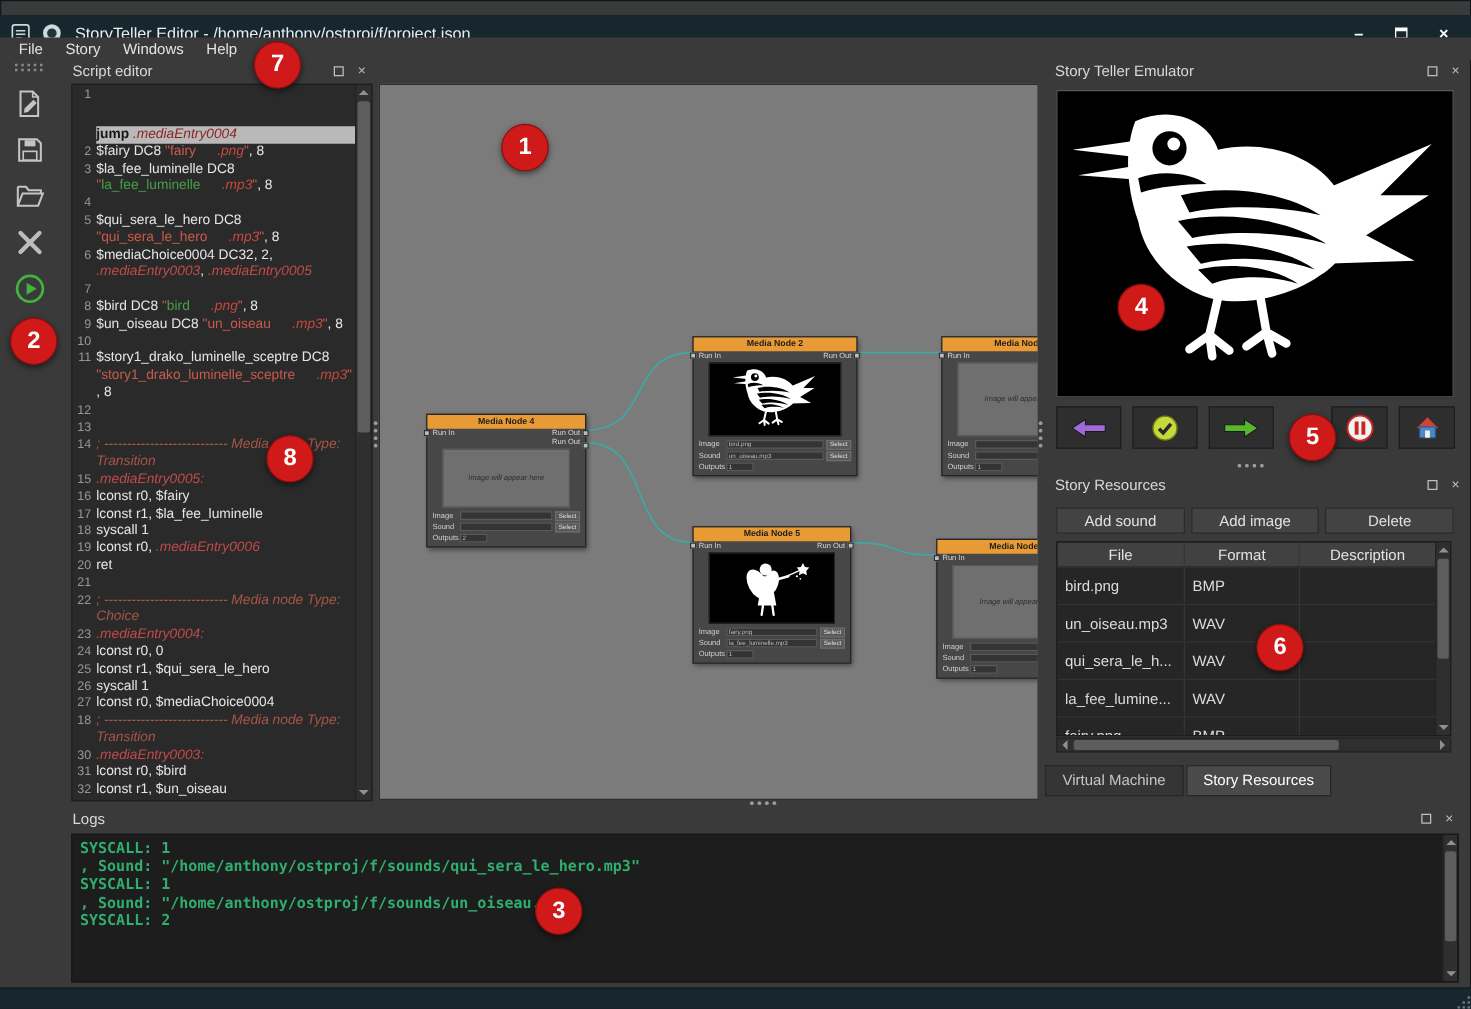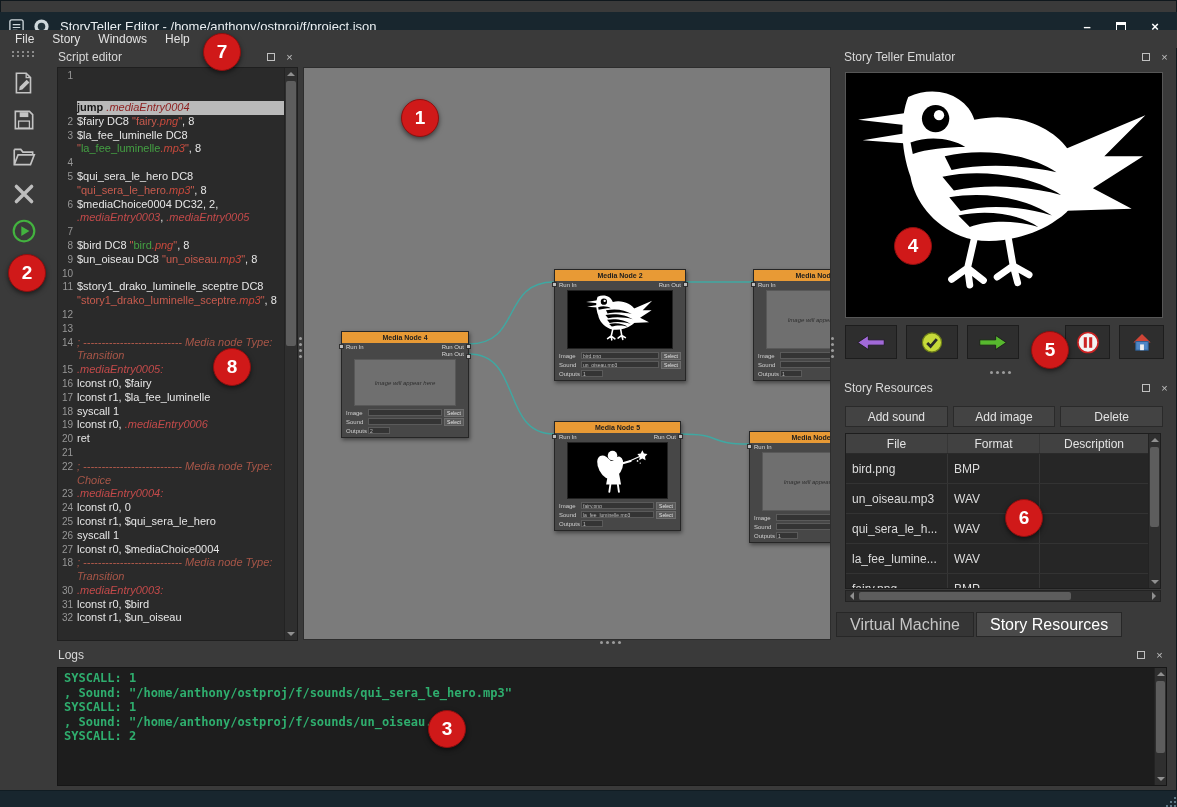--- a/index.html
+++ b/index.html
@@ -47,21 +47,21 @@
   #code { flex:1; overflow:hidden; font-size:11px; line-height:13.8px; padding-top:1px; }
   .code-line { display:flex; min-height:13.8px; }
   .gutter { width:19px; flex:none; text-align:right; padding-right:4px; color:#979797; font-size:10px; }
   .code-text { flex:1; color:#e6e6e6; overflow-wrap:break-word; min-height:13.8px; padding-right:2px; min-width:0; }
   .code-line.hl .code-text { background:#b9b9b9; color:#151515;margin-top:32px; }
   .seg-kw { font-weight:bold; }
   .seg-lb { color:#c34a4a; font-style:italic; }
   .hl .seg-lb { color:#8d1f1f; }
   .seg-str { color:#c75b4e; }
   .seg-strg { color:#44a043; }
-  .seg-ext { color:#c7493c; font-style:italic; }
+  .seg-ext { color:#c7493c; font-style:italic;margin-left:17px; }
   .seg-cm { color:#a85648; font-style:italic; }
 
   
   .vscroll { width:13px; flex:none; position:relative; background:#2f2f2f; border-left:1px solid #232323; }
   .vscroll-abs { position:absolute; right:0; top:0; bottom:0; width:12px; background:#2f2f2f; border-left:1px solid #232323; }
   .sb-up,.sb-down { position:absolute; left:0; width:100%; height:12px; display:flex; align-items:center; justify-content:center; }
   .sb-up { top:0; } .sb-down { bottom:0; }
   .sb-up i { border:4px solid transparent; border-bottom-color:#909090; margin-top:-4px; }
   .sb-down i { border:4px solid transparent; border-top-color:#909090; margin-bottom:-4px; }
   .sb-thumb { position:absolute; left:1px; right:1px; background:#5d5d5d; border-radius:2px; }
@@ -119,21 +119,21 @@
                border:1px solid #1d1d1d; overflow:hidden; }
   #res-thead { display:flex; height:20px; background:#414141; border-bottom:1px solid #2a2a2a; padding-right:12px; }
   #res-thead .tc { justify-content:center; font-size:12px; color:#e3e3e3; }
   #res-tbody { }
   .tr { display:flex; height:30px; border-bottom:1px solid #333; padding-right:12px; }
   .tc { padding:0 6px; font-size:12px; display:flex; align-items:center; color:#dcdcdc;
         border-right:1px solid #363636; overflow:hidden; white-space:nowrap; }
   .tc.c0 { width:102px; flex:none; } .tc.c1 { width:92px; flex:none; } .tc.c2 { flex:1; border-right:none; }
   #res-hscroll { left:11px; top:212px; width:316px; }
   #res-tabs { position:absolute; left:2px; top:234px; display:flex; gap:2px; }
-  .res-tab { height:25px; line-height:23px; padding:0 13px; font-size:16px; background:#353535;
+  .res-tab { height:25px; line-height:23px; padding:0 13px; font-size:12px; background:#353535;
              border:1px solid #272727; color:#c6c6c6; }
   .res-tab.active { background:#4a4a4a; color:#fff; }
 
   
   #logs-panel { position:absolute; left:48px; top:645px; width:1124px; height:145px; }
   #logs-content { position:absolute; left:9px; right:5px; top:22px; bottom:4px; background:#1d1d1d;
                   border:1px solid #161616; overflow:hidden;font-weight:bold; }
   #logs-text { position:absolute; left:6px; right:14px; top:3px; bottom:0;
                font-family:"DejaVu Sans Mono",monospace; font-size:12px; line-height:14.5px; }
 

